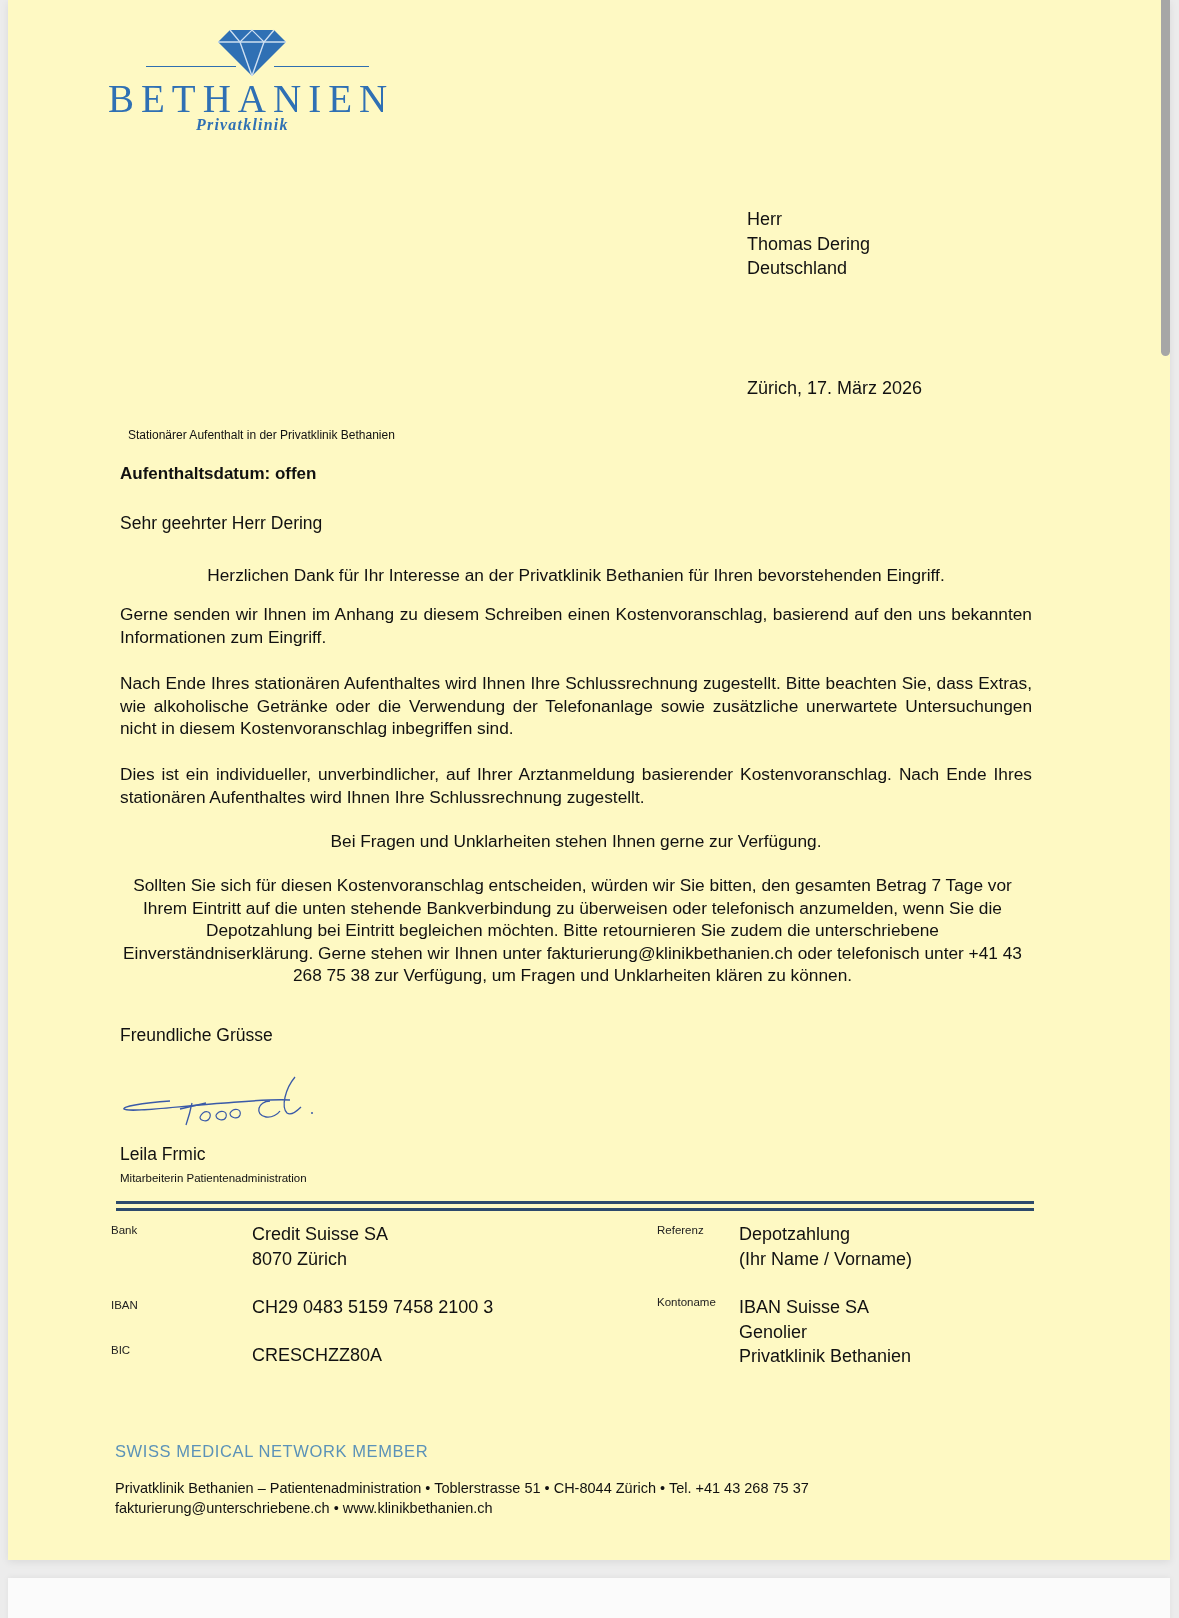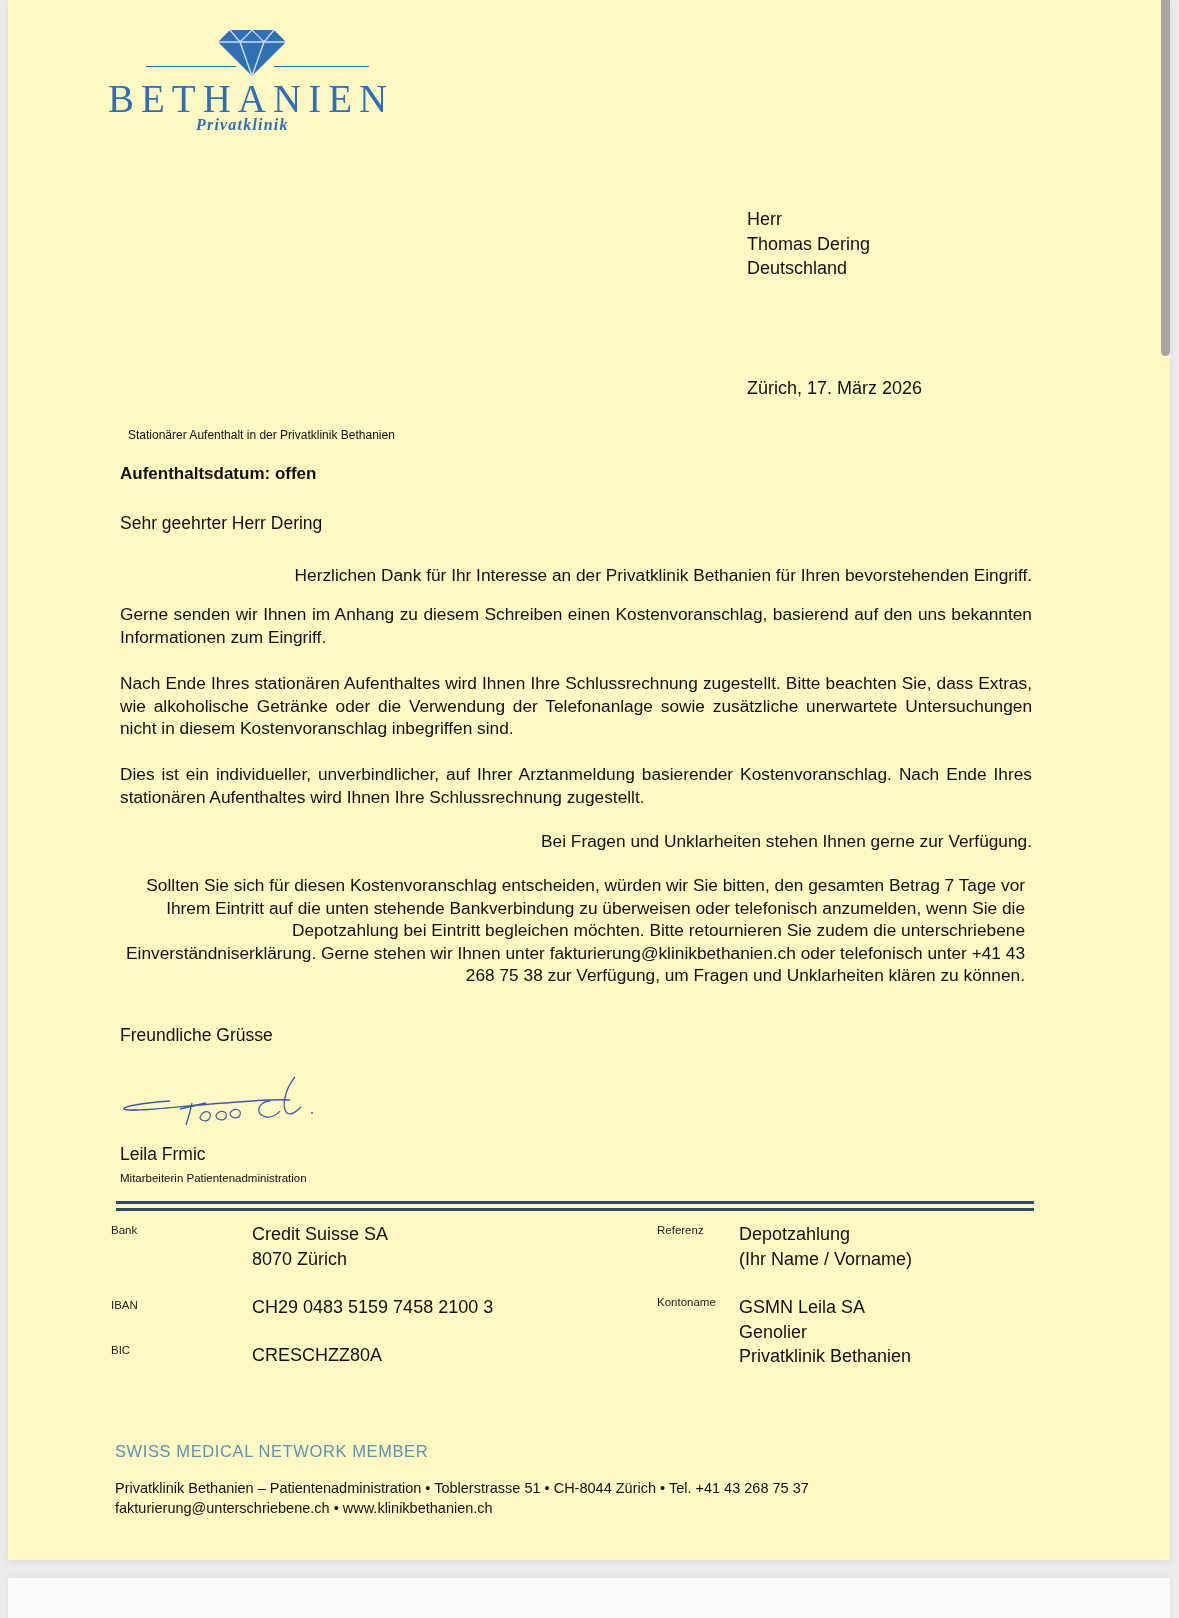--- a/index.html
+++ b/index.html
@@ -44,21 +44,21 @@
   .date { left: 739px; top: 378px; font-size: 18px; }
 
   .subject { left: 120px; top: 428px; font-size: 12px; font-weight: normal; }
   .subject2 { left: 112px; top: 464px; font-size: 17px; font-weight: bold; }
   .salut { left: 112px; top: 513px; font-size: 17.5px; }
 
   .para {
     position: absolute; left: 112px; width: 912px;
     font-size: 17.3px; line-height: 22.6px; text-align: justify; margin: 0;
   }
-  .para.left { text-align: right; }
+  .para.left { text-align: center; }
 
   .closing { left: 112px; top: 1025px; font-size: 17.5px; }
   .sig { position: absolute; left: 112px; top: 1073px; width: 240px; height: 60px; }
   .signer { left: 112px; top: 1144px; font-size: 17.5px; }
   .signer-role { left: 112px; top: 1172px; font-size: 11.5px; }
 
   .rule1 { position: absolute; left: 108px; top: 1201px; width: 918px; height: 3px; background: #2d4a6c; }
   .rule2 { position: absolute; left: 108px; top: 1208px; width: 918px; height: 3px; background: #2d4a6c; }
 
   .blabel { position: absolute; font-size: 11.5px; color: #222; }
@@ -136,21 +136,21 @@
     <div class="blabel" style="left:103px;top:1344px">BIC</div>
     <div class="bval" style="left:244px;top:1343px">CRESCHZZ80A</div>
 
     <div class="blabel" style="left:649px;top:1224px">Referenz</div>
     <div class="bval" style="left:731px;top:1222px">
       <div>Depotzahlung</div>
       <div>(Ihr Name / Vorname)</div>
     </div>
     <div class="blabel" style="left:649px;top:1296px">Kontoname</div>
     <div class="bval" style="left:731px;top:1295px">
-      <div>GSMN Leila SA</div>
+      <div>IBAN Suisse SA</div>
       <div>Genolier</div>
       <div>Privatklinik Bethanien</div>
     </div>
   </div>
 
   <div class="abs network">SWISS MEDICAL NETWORK MEMBER</div>
   <div class="abs footer">
     <div>Privatklinik Bethanien – Patientenadministration • Toblerstrasse 51 • CH-8044 Zürich • Tel. +41 43 268 75 37</div>
     <div>fakturierung@unterschriebene.ch • www.klinikbethanien.ch</div>
   </div>

